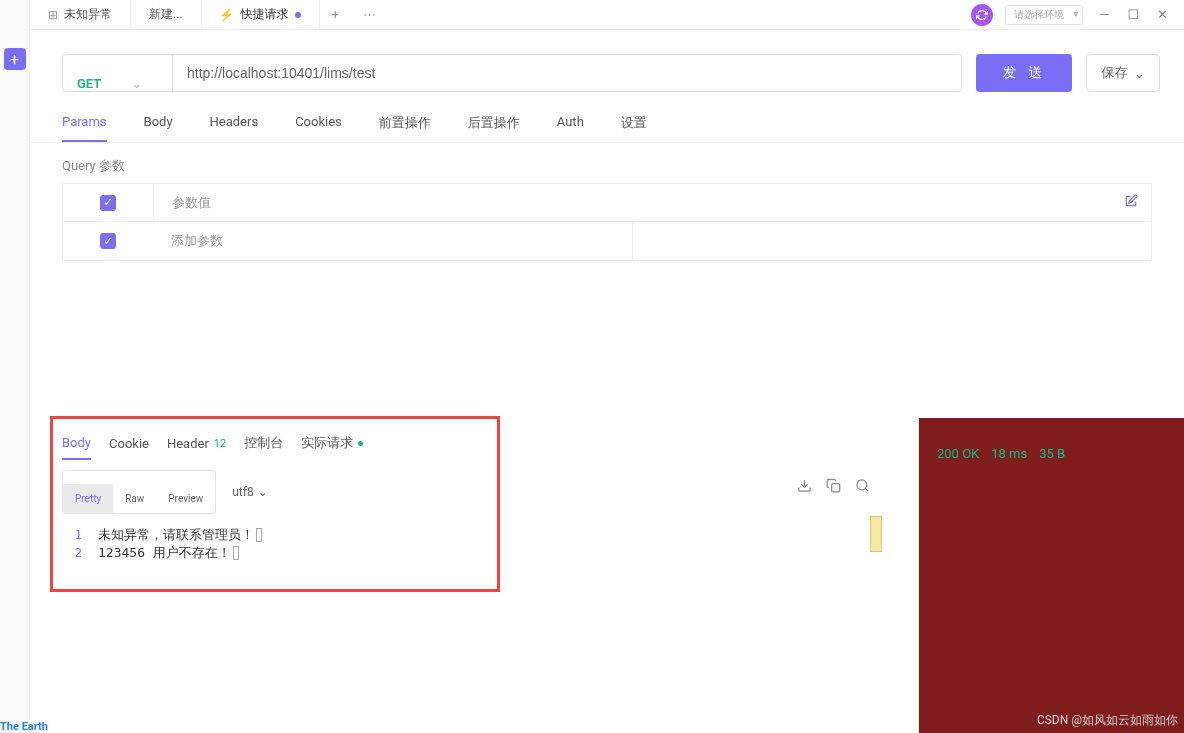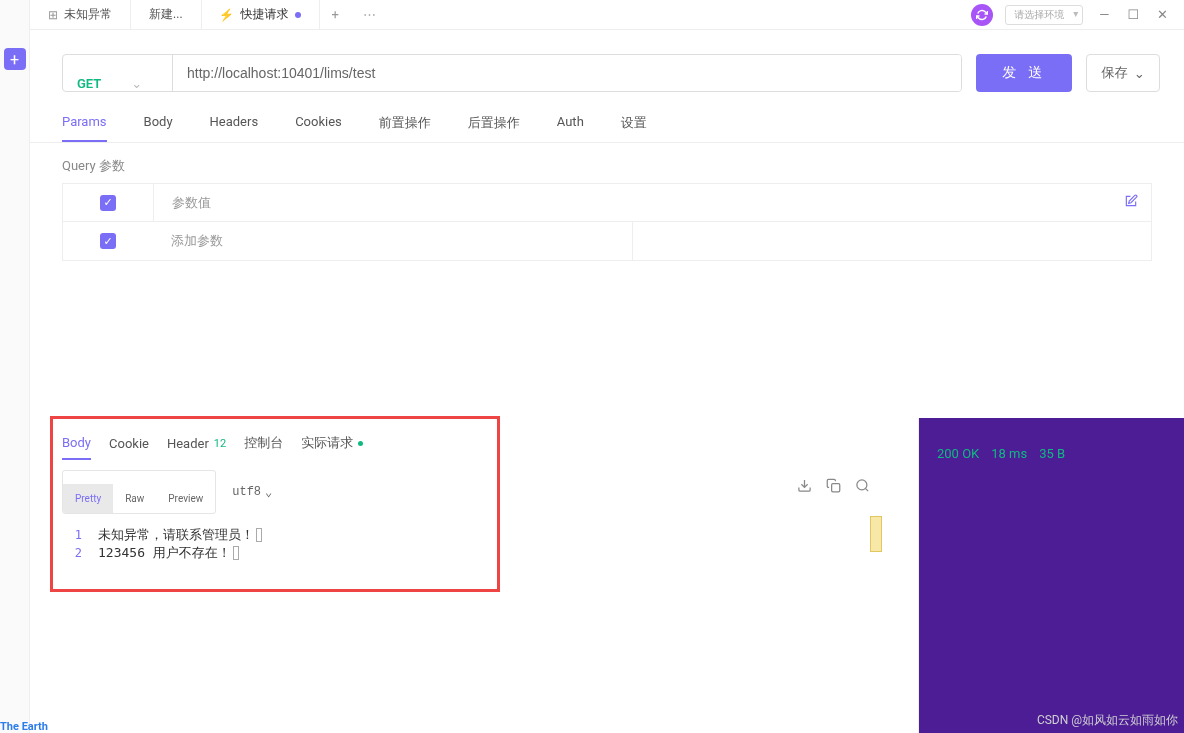--- a/index.html
+++ b/index.html
@@ -242,21 +242,21 @@
     }
     .view-modes { display: flex; border: 1px solid #e5e5e5; border-radius: 3px; overflow:hidden;}
     .view-mode {
       padding: 9px 12px;
       color: #666;
       cursor: pointer;
       font-size: 10px;
       margin-top: 13px;
     }
     .view-mode.active { background: #e9e9e9; color:#7b6ef6;}
-    .enc-sel { margin-left: 16px; color: #666; font-size: 12px; display:flex; align-items:center; gap:4px; cursor:pointer;font-family:Liberation Mono, monospace;}
+    .enc-sel { margin-left: 16px; color: #666; font-size: 12px; display:flex; align-items:center; gap:4px; cursor:pointer;}
     .resp-actions {
       margin-left: auto;
       display: flex;
       gap: 14px;
       color: #888;
       position: absolute;
       right: 48px;
       top: 60px;
     }
     .resp-body {
@@ -275,21 +275,21 @@
       position: absolute;
       right: 36px;
       top: 98px;
       width: 12px;
       height: 36px;
       background: #f7e8a8;
       border: 1px solid #e0c760;
     }
     .status-panel {
       width: 266px;
-      background: #4c1d95;
+      background: #7f1d1d;
       height: 100%;
       border-left: 1px solid #eee;
       padding: 28px 18px;
     }
     .status-line { display: flex; gap: 12px; font-size: 13px; }
     .status-ok { color: #10b981; }
     .status-time, .status-size { color: #10b981; }
     .watermark {
       position: absolute;
       right: 6px;

